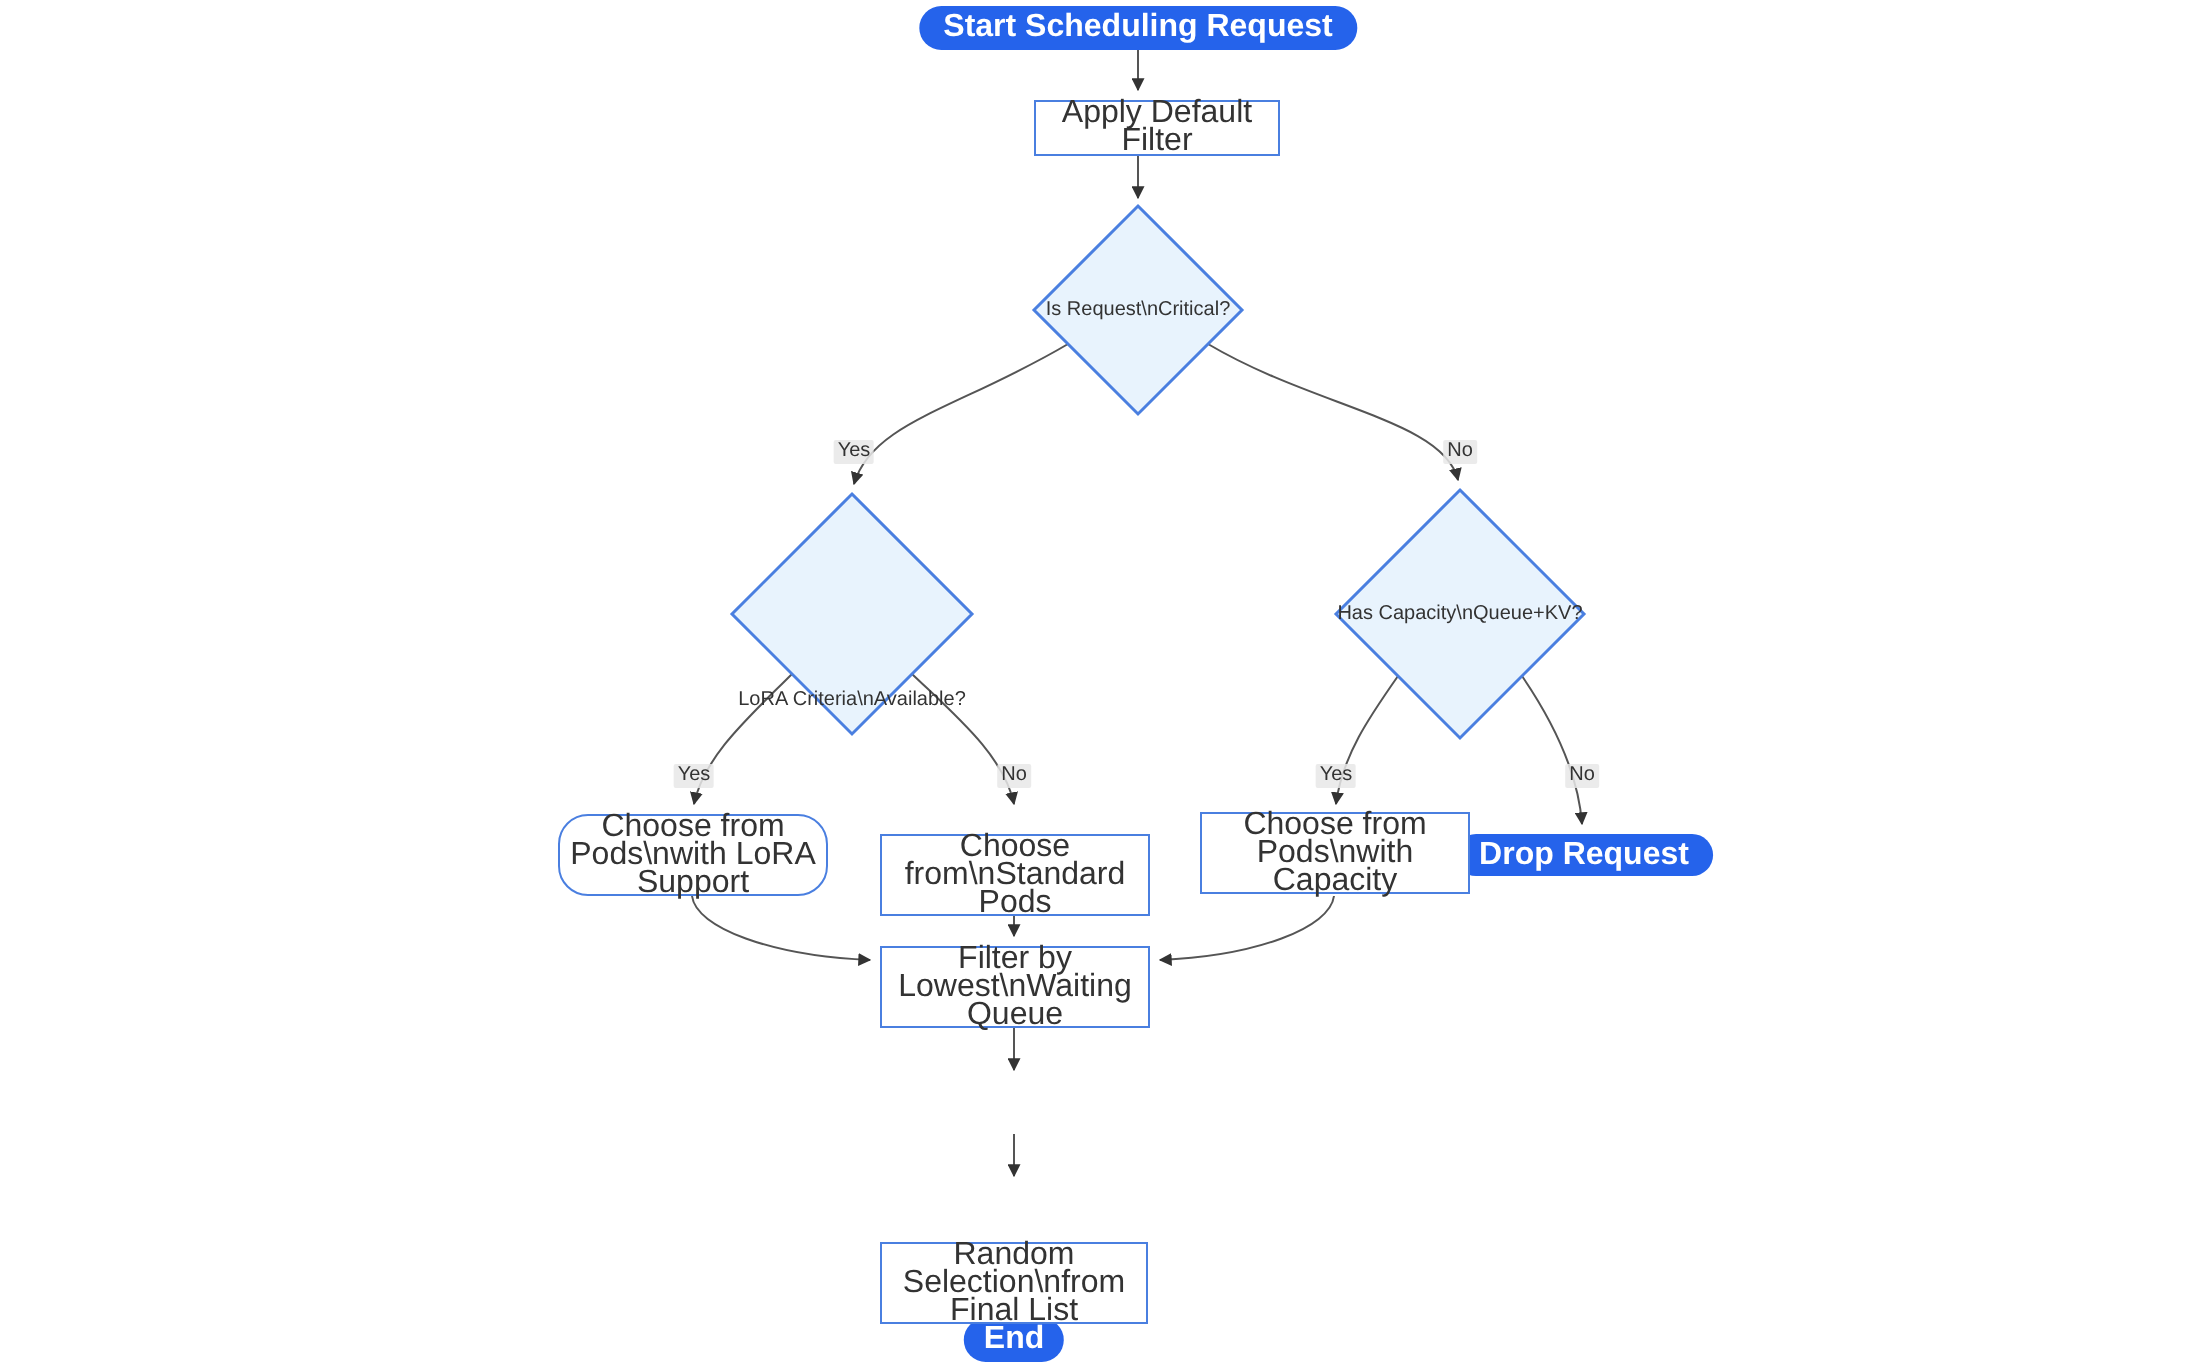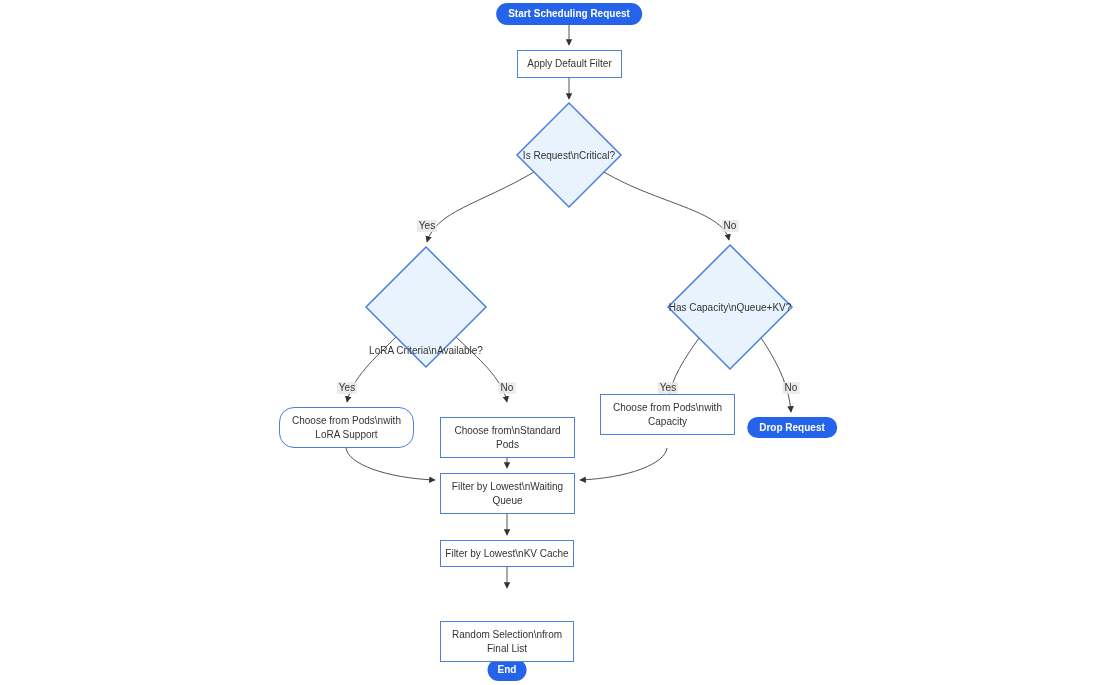--- a/index.html
+++ b/index.html
@@ -3,21 +3,21 @@
 <meta charset="utf-8">
 <style>
   html,body{margin:0;padding:0;background:#ffffff;}
   .canvas{
     position:relative;width:1103px;height:685px;background:#ffffff;overflow:hidden;
     font-family:"Liberation Sans", sans-serif;color:#333333;
   }
   svg.edge-layer{position:absolute;left:0;top:0;width:1103px;height:685px;}
   .node{
     position:absolute;display:flex;align-items:center;justify-content:center;
-    text-align:center;font-size:10px;line-height:14px;color:#333333;box-sizing:border-box;
+    text-align:center;font-size:16px;line-height:14px;color:#333333;box-sizing:border-box;
   }
   .rect-node{
     background:#ffffff;border:1.5px solid #4a7fe0;padding:1px 2px;
   }
   .pill-node{
     background:#2563eb;color:#ffffff;font-weight:bold;border-radius:12px;
     padding:0 12px;height:22px;white-space:nowrap;transform:translateX(-50%);
   }
   .diamond-label{
     position:absolute;transform:translate(-50%,-50%);text-align:center;
@@ -63,31 +63,30 @@
       <polygon points="730,245 792,307 730,369 668,307"></polygon>
     </g>
   </svg>
 
   <div class="node pill-node" style="left:569px;top:3px;">Start Scheduling Request</div>
 
   <div class="node pill-node" style="left:792px;top:417px;height:21px;">Drop Request</div>
 
   <div class="node pill-node" style="left:507px;top:659px;padding:0 10px;">End</div>
 
-  <div class="node rect-node" style="left:517px;top:50px;width:105px;height:28px;">Apply Default Filter</div>
+  <div class="node rect-node" style="left:517px;top:50px;width:123px;height:28px;">Apply Default Filter</div>
 
   <div class="node rect-node" style="left:279px;top:407px;width:135px;height:41px;border-radius:15px;">Choose from Pods\nwith LoRA Support</div>
 
   <div class="node rect-node" style="left:440px;top:417px;width:135px;height:41px;">Choose from\nStandard Pods</div>
 
-  <div class="node rect-node" style="left:600px;top:394px;width:135px;height:41px;">Choose from Pods\nwith Capacity</div>
+  <div class="node rect-node" style="left:600px;top:406px;width:135px;height:41px;">Choose from Pods\nwith Capacity</div>
 
   <div class="node rect-node" style="left:440px;top:473px;width:135px;height:41px;">Filter by Lowest\nWaiting Queue</div>
 
-  <div class="node rect-node" style="left:440px;top:540px;width:134px;height:27px;">Filter by Lowest\nKV Cache</div>
 
   <div class="node rect-node" style="left:440px;top:621px;width:134px;height:41px;">Random Selection\nfrom Final List</div>
 
   <div class="diamond-label" style="left:569px;top:155px;">Is Request\nCritical?</div>
 
   <div class="diamond-label" style="left:426px;top:307px;margin-top:43px;">LoRA Criteria\nAvailable?</div>
 
   <div class="diamond-label" style="left:730px;top:307px;">Has Capacity\nQueue+KV?</div>
 
   <div class="edge-label" style="left:427px;top:226px;">Yes</div>

